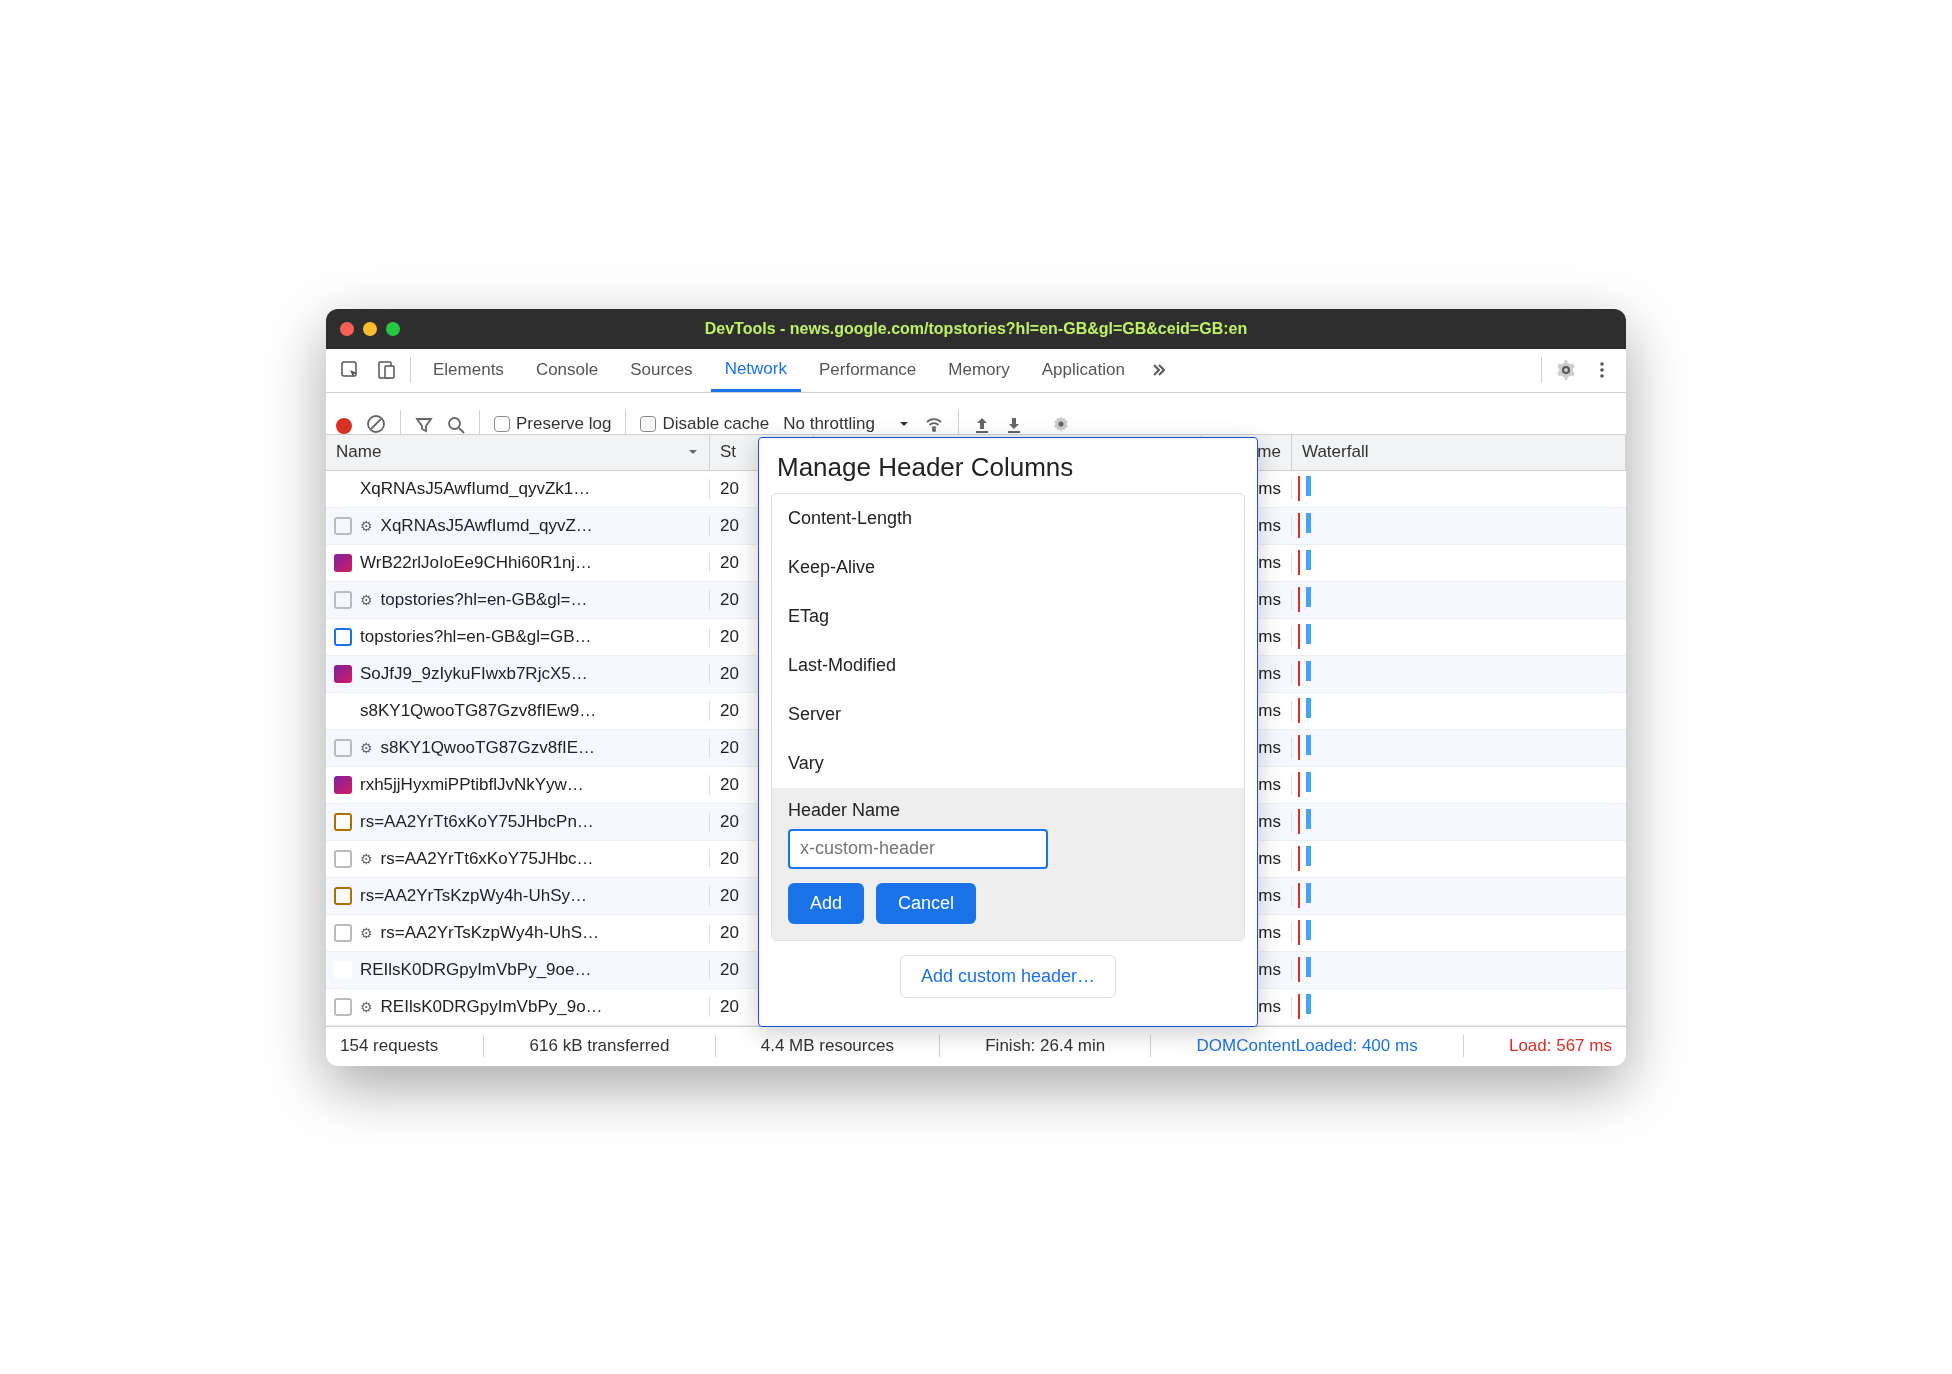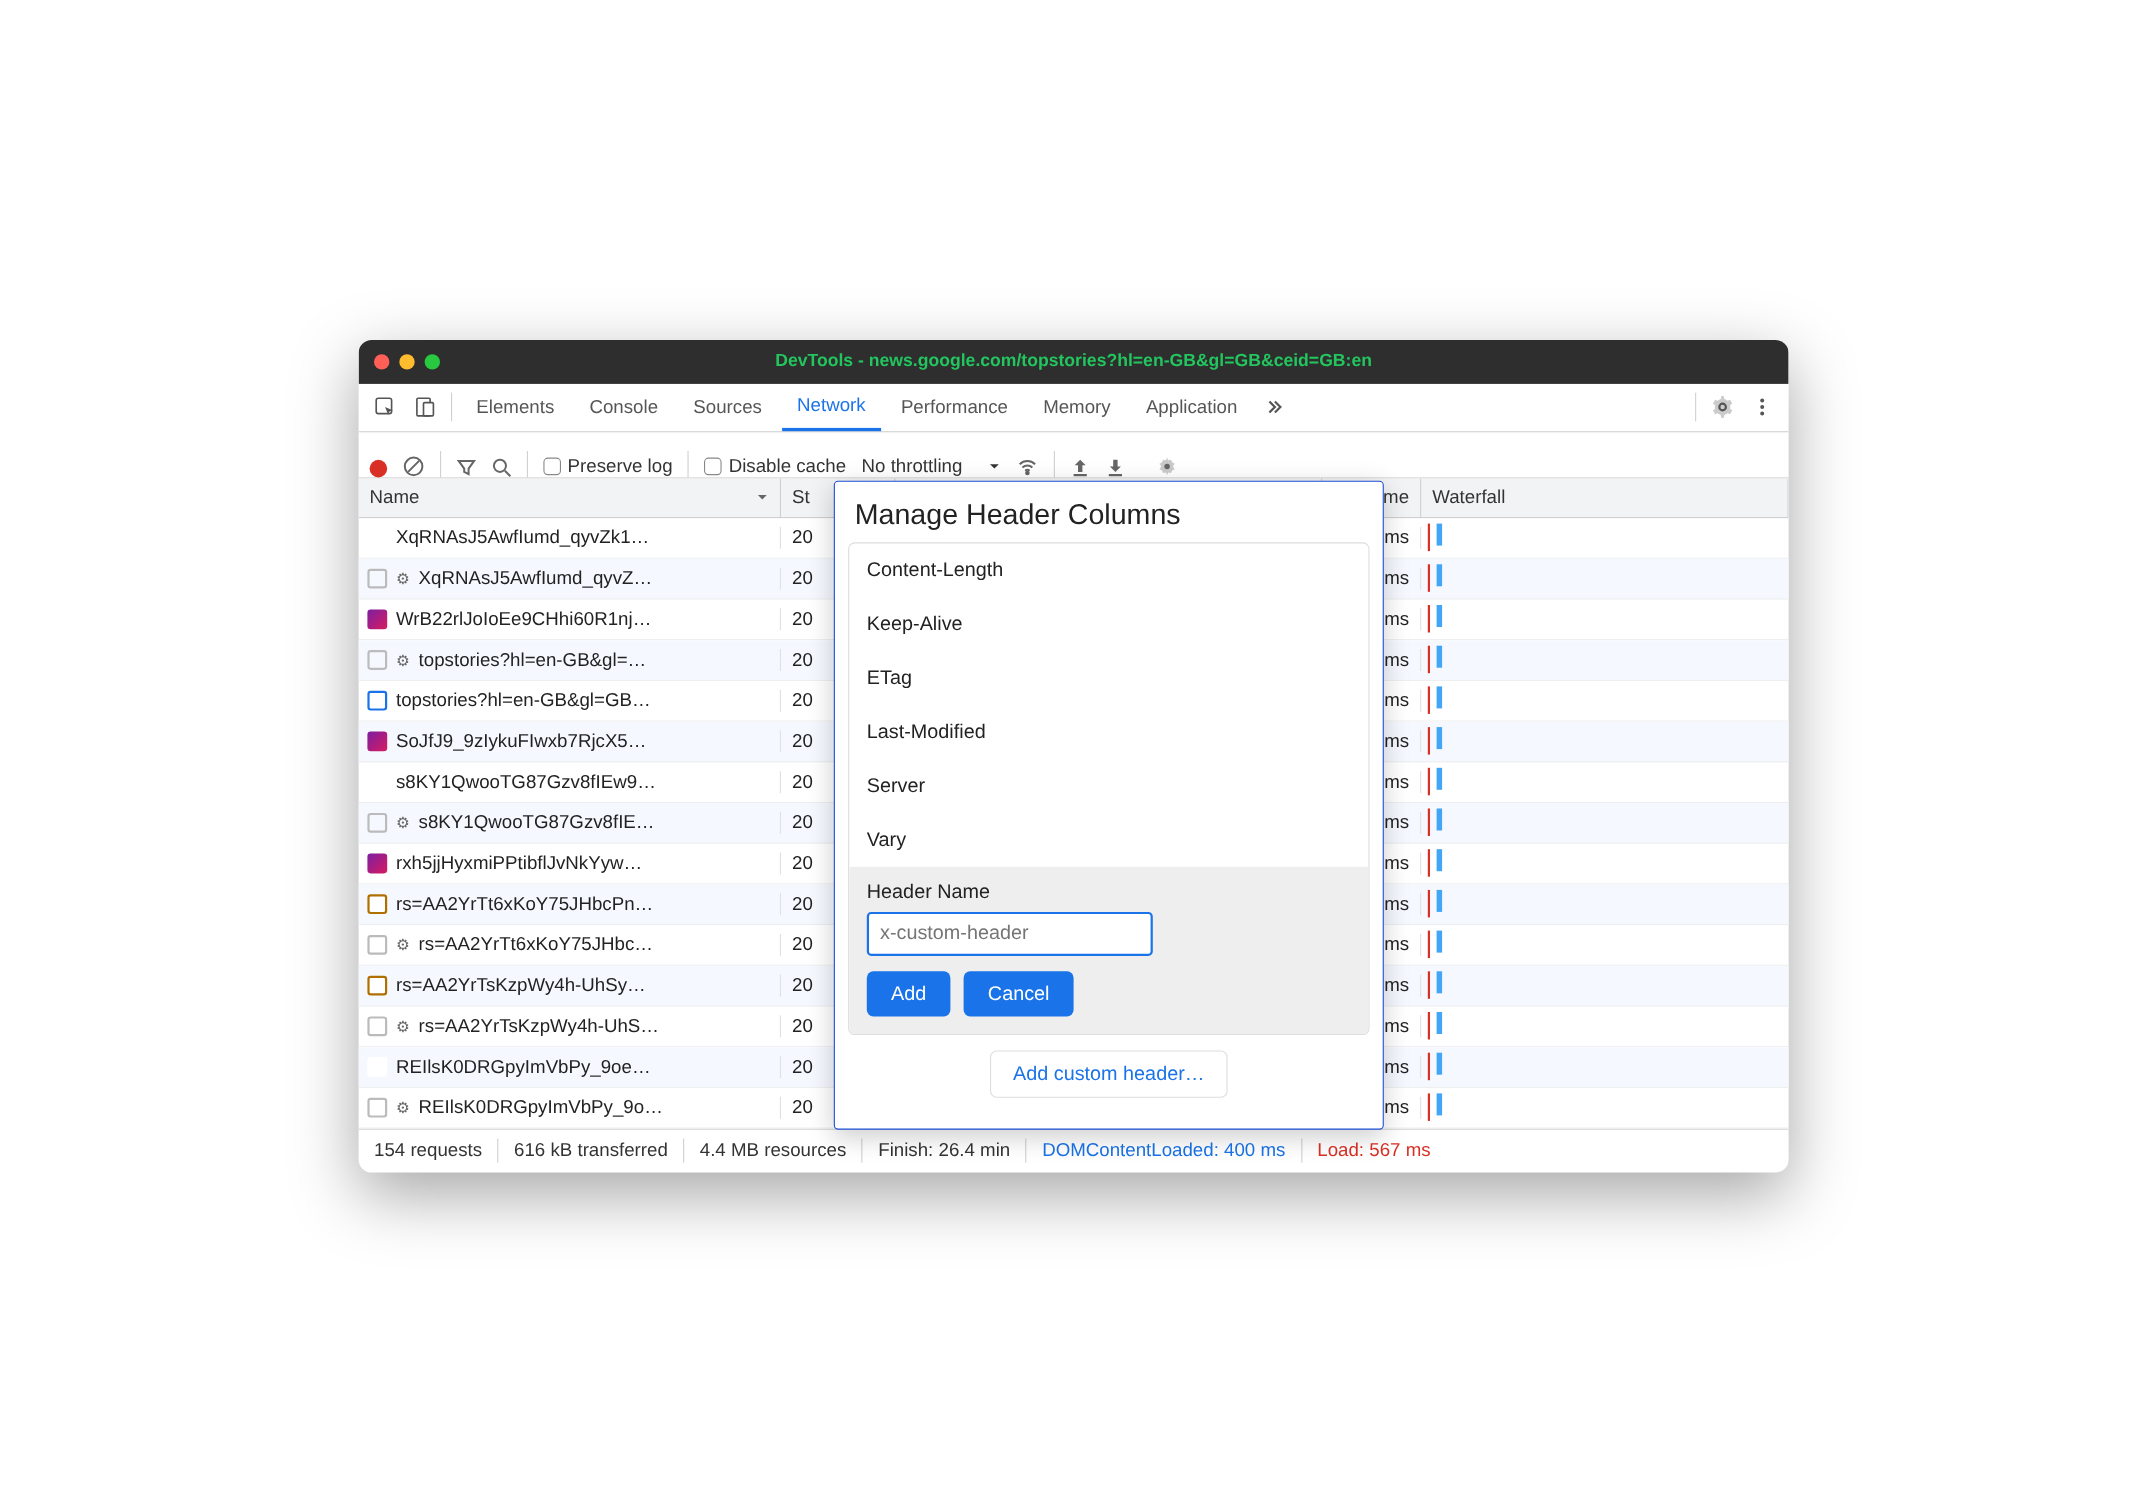--- a/index.html
+++ b/index.html
@@ -2,21 +2,21 @@
 <html><head>
 <meta charset="utf-8">
 <style>
 * { margin:0; padding:0; box-sizing:border-box; font-family:-apple-system,BlinkMacSystemFont,"Segoe UI",Helvetica,Arial,sans-serif; }
 body { background:#fff; display:flex; align-items:center; justify-content:center; min-height:100vh; padding:40px; }
 .window { width:1300px; background:#fff; border-radius:12px; box-shadow:0 20px 60px rgba(0,0,0,.35); overflow:hidden; }
 .titlebar { background:#2e2e2e; height:40px; display:flex; align-items:center; padding:0 14px; position:relative; }
 .traffic { display:flex; gap:9px; }
 .dot { width:14px; height:14px; border-radius:50%; }
 .dot.r{background:#ff5f57}.dot.y{background:#febc2e}.dot.g{background:#28c840}
-.title { position:absolute; left:0; right:0; text-align:center; color:#22c55e; font-size:16px; font-weight:600; pointer-events:none; }
+.title { position:absolute; left:0; right:0; text-align:center; color:#bef264; font-size:16px; font-weight:600; pointer-events:none; }
 .tabs { display:flex; align-items:center; height:44px; border-bottom:1px solid #d0d0d0; padding:0 8px; gap:4px; font-size:17px; color:#555; }
 .tabs .icon { width:32px; height:32px; display:flex; align-items:center; justify-content:center; color:#555; }
 .tabs .sep { width:1px; height:26px; background:#d0d0d0; margin:0 4px; }
 .tab { padding:0 14px; height:100%; display:flex; align-items:center; cursor:pointer; white-space:nowrap; }
 .tab.active { color:#1a73e8; border-bottom:3px solid #1a73e8; margin-bottom:-1px; }
 .tabs .spacer{flex:1}
 .toolbar { display:flex; align-items:flex-end; height:42px; border-bottom:1px solid #d0d0d0; padding:0 10px; gap:14px; font-size:17px; color:#333; }
 .rec { width:16px; height:16px; border-radius:50%; background:#d93025; }
 .toolbar .icon { color:#666; display:flex; align-items:center; }
 .toolbar .vsep { width:1px; height:24px; background:#d0d0d0; }
@@ -41,21 +41,21 @@
 .row .c-wf { flex:1; position:relative; padding-left:14px; }
 .fileicon { width:18px; height:18px; border:2px solid #bbb; border-radius:3px; flex-shrink:0; }
 .fileicon.doc{border-color:#1a73e8}
 .fileicon.img{border:none;background:linear-gradient(135deg,#7b1fa2,#d81b60)}
 .fileicon.css{border:none;background:#fff;position:relative}
 .fileicon.script{border-color:#b07000;background:#fff}
 .gear { color:#666; font-size:14px; }
 .truncate{overflow:hidden;text-overflow:ellipsis;white-space:nowrap}
 .wfbar { width:5px; height:20px; background:#42a5f5; display:inline-block; }
 .wfline { position:absolute; top:0; bottom:0; width:2px; background:#d93025; left:6px; }
-.footer { display:flex; align-items:center; height:40px; border-top:1px solid #d0d0d0; font-size:17px; padding:0 14px; gap:14px; color:#333; }
+.footer { display:flex; align-items:center; height:40px; border-top:1px solid #d0d0d0; font-size:17px; padding:0 14px; gap:14px; color:#333;justify-content:space-between; }
 .footer .vsep{width:1px;height:22px;background:#d0d0d0}
 .footer .dcl{color:#1a73e8}
 .footer .load{color:#d93025}
 .dialog { position:absolute; top:2px; left:432px; width:500px; background:#fff; border:1px solid #1d4ed8; border-radius:4px; box-shadow:0 6px 24px rgba(0,0,0,.2); z-index:10; }
 .dialog h2 { font-size:26px; font-weight:400; padding:14px 18px 10px; color:#222; }
 .list { margin:0 12px; border:1px solid #ddd; border-radius:6px; overflow:hidden; }
 .list .item { padding:14px 16px; font-size:18px; color:#222; }
 .list .form { background:#eee; padding:12px 16px 16px; }
 .list .form label { display:block; font-size:18px; margin-bottom:8px; color:#222; }
 .list .form input { width:260px; height:40px; border:2px solid #1a73e8; border-radius:4px; padding:0 10px; font-size:18px; outline:none; color:#888; }

